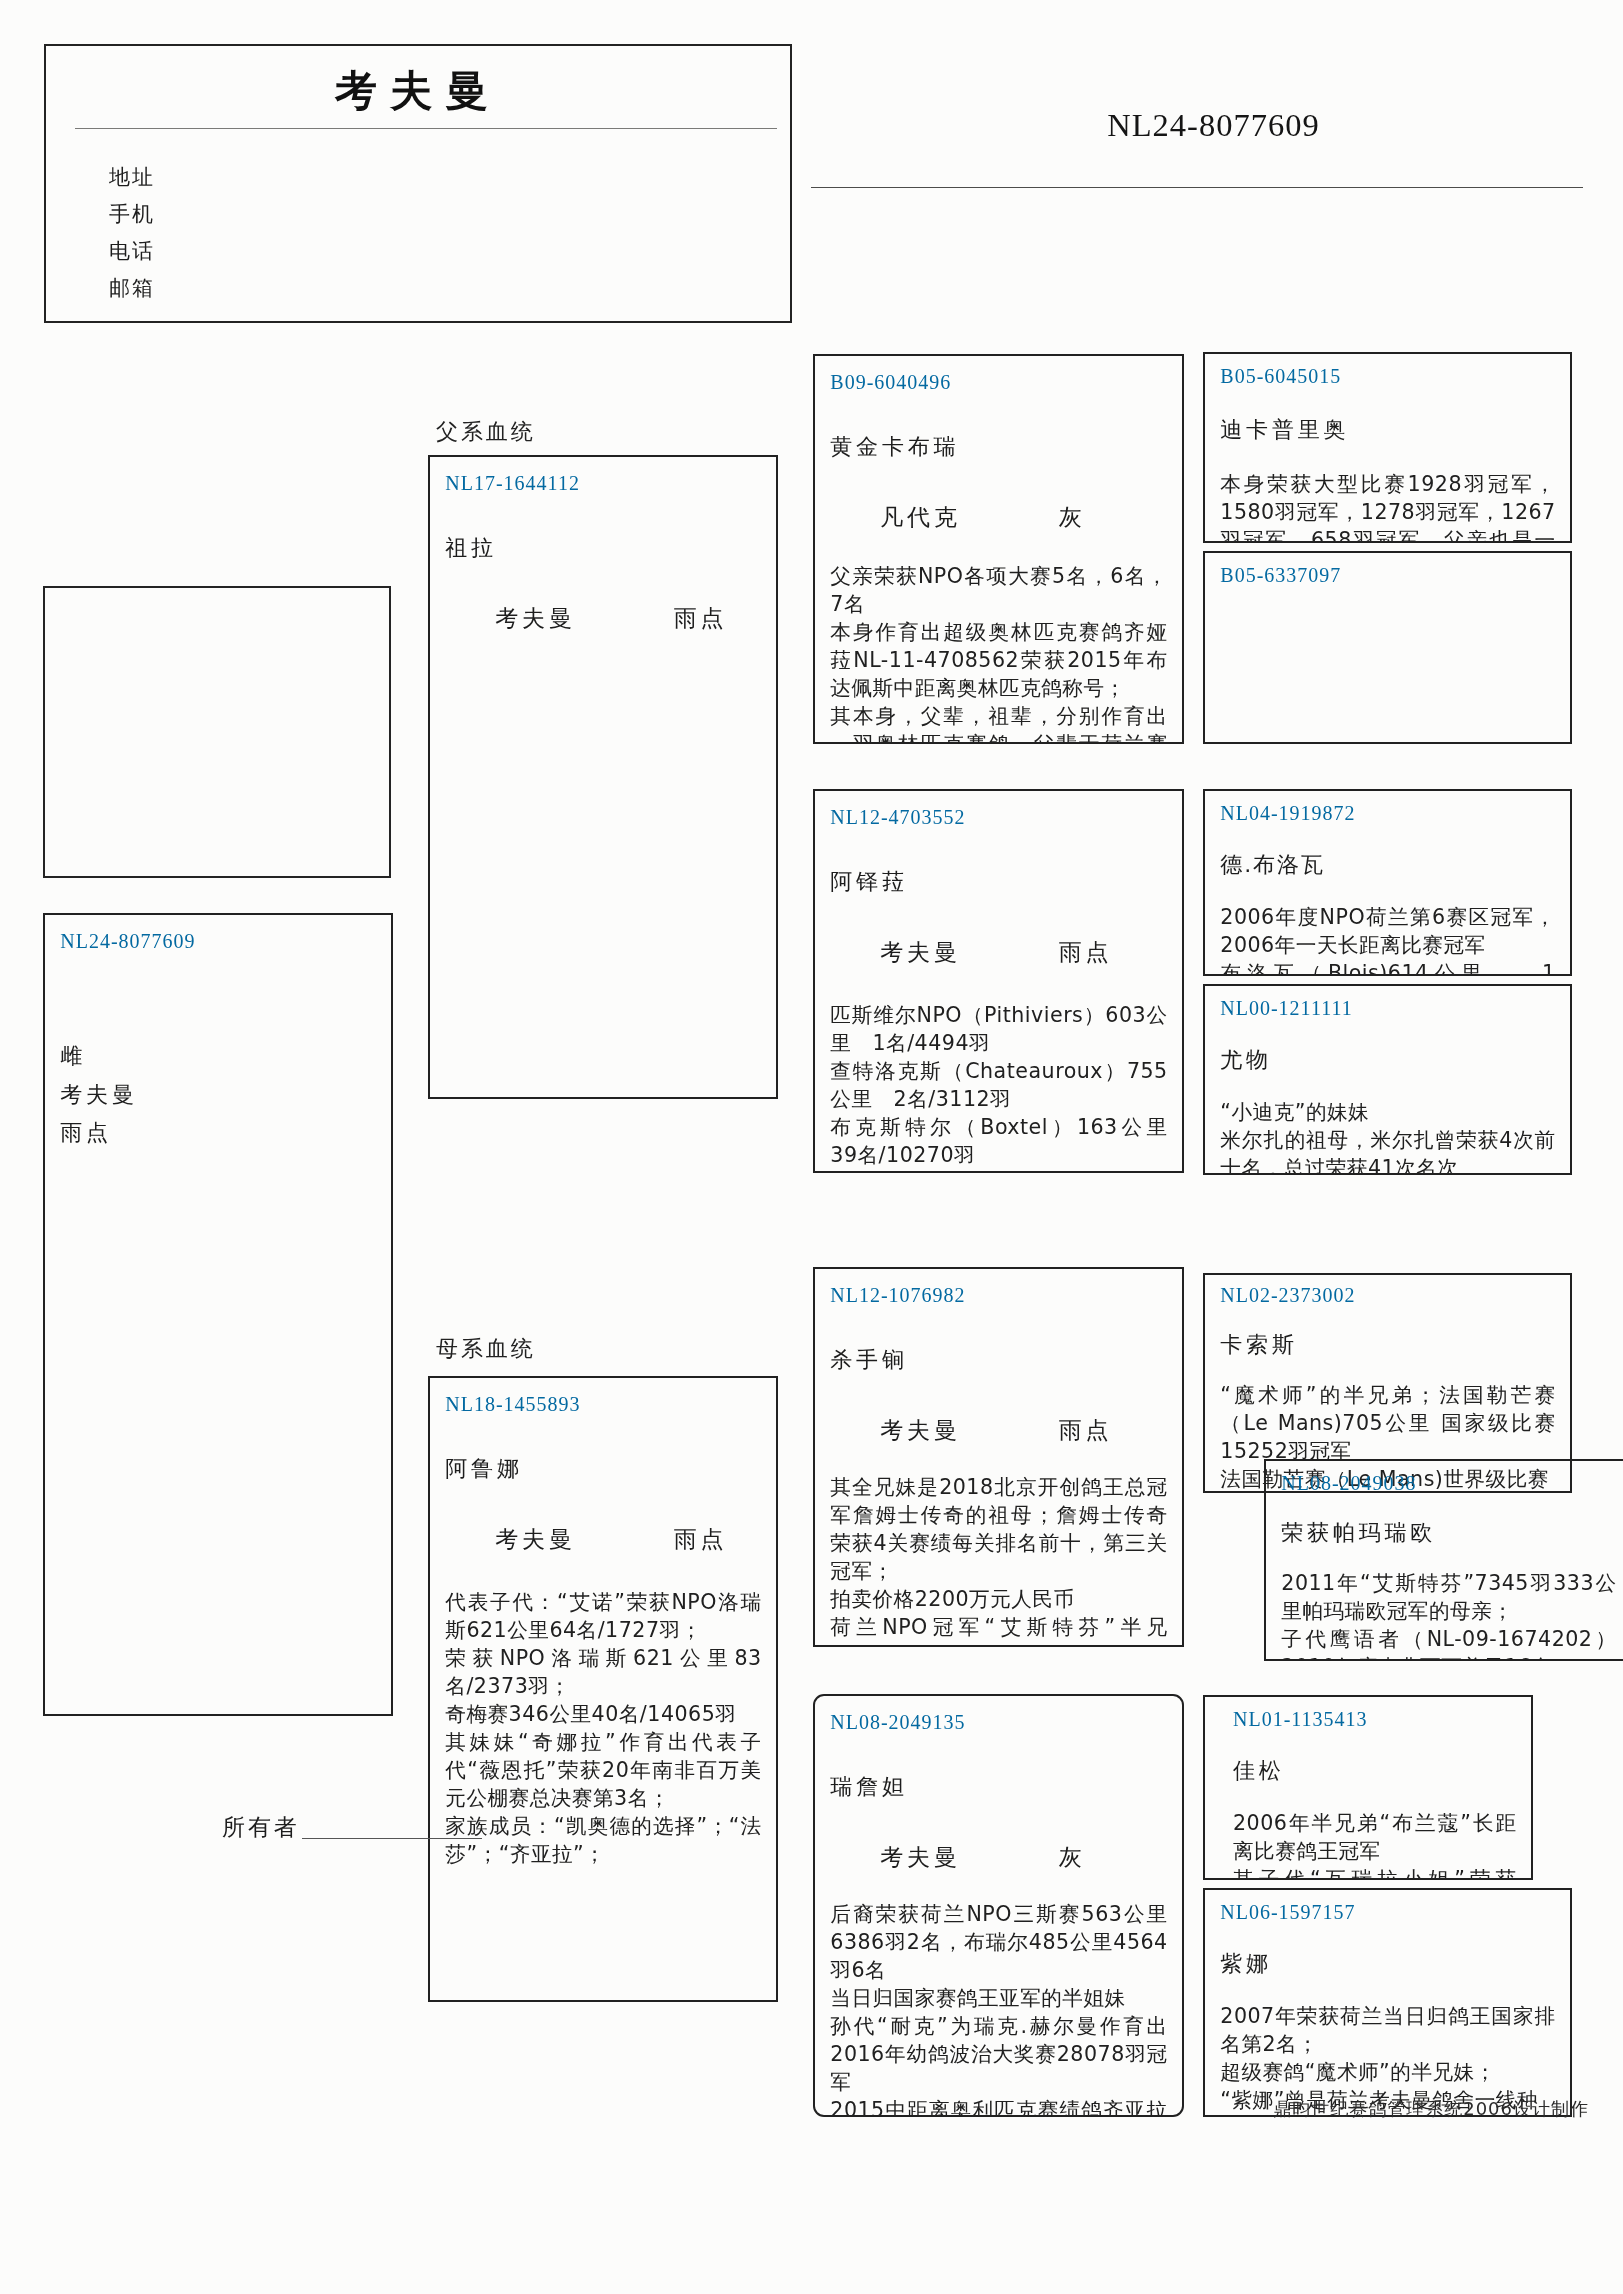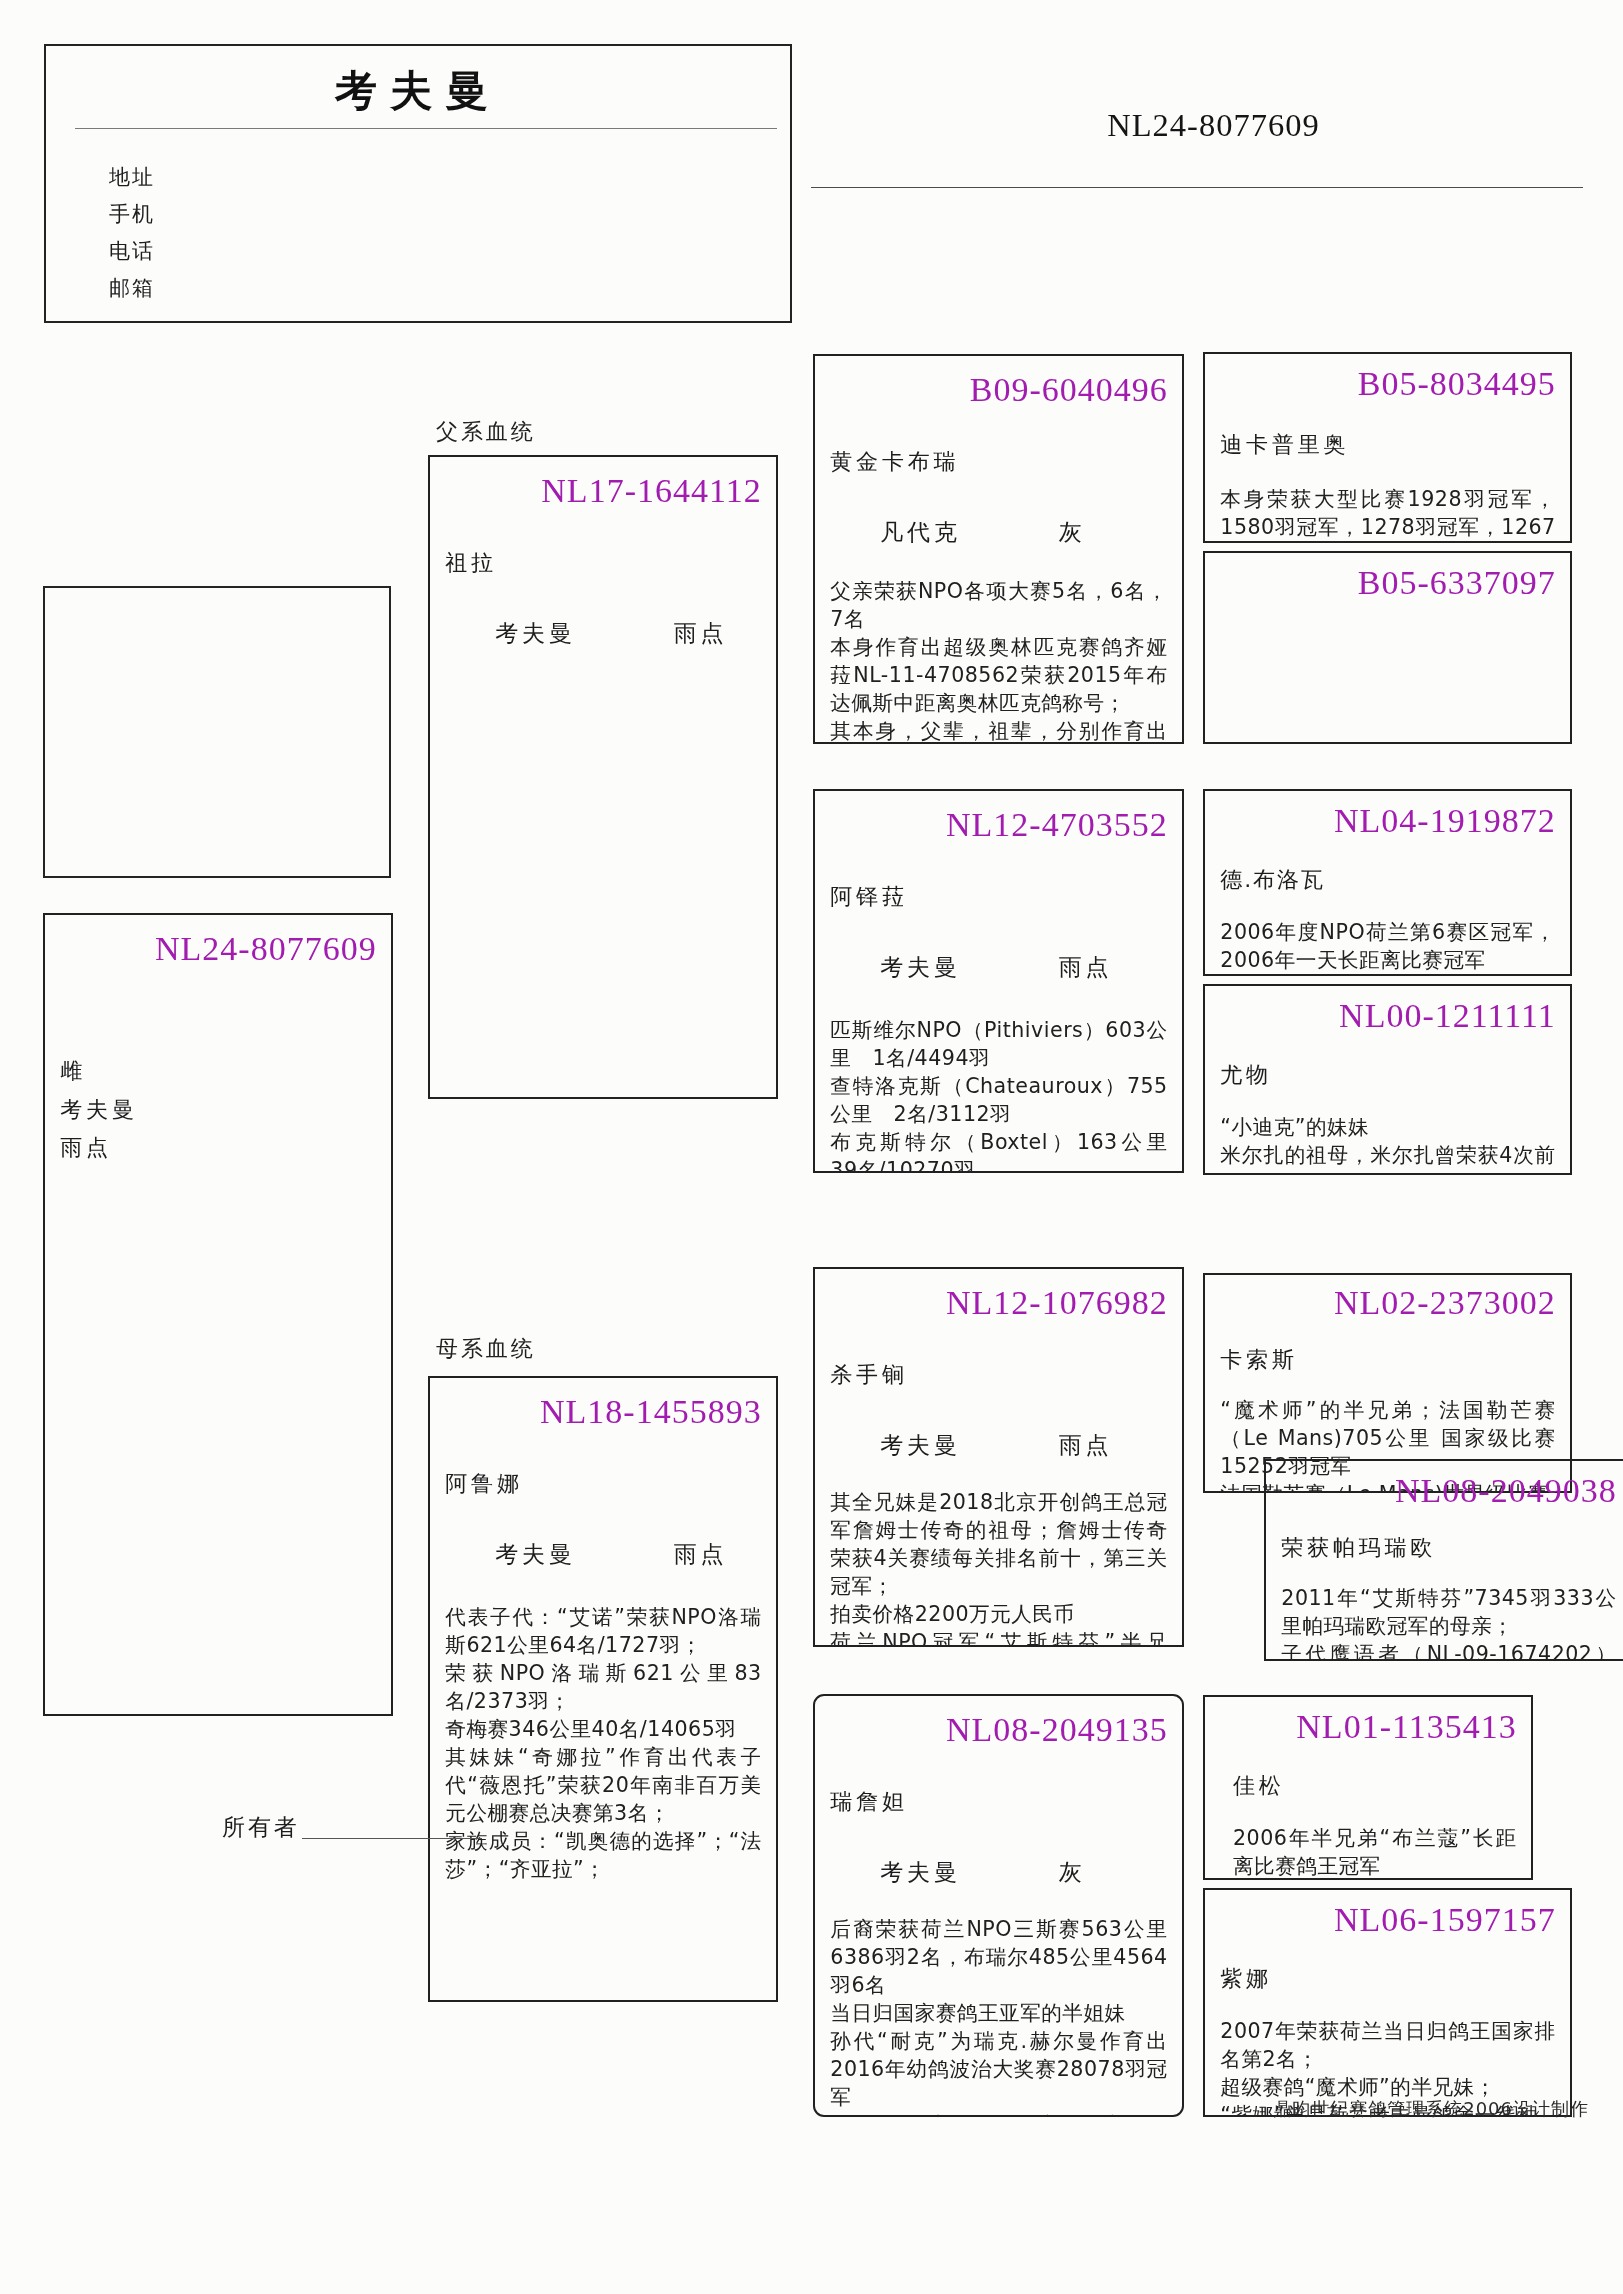--- a/index.html
+++ b/index.html
@@ -41,23 +41,22 @@
   }
   
   .sec-label{position:absolute;font-size:22px;letter-spacing:2.9px;color:#222;}
   
   .pbox{
     position:absolute;border:2.9px solid #212121;box-sizing:border-box;
     padding:13.4px 14.3px 9.6px 15.3px;overflow:hidden;background:transparent;
   }
   .pbox .ring{
     font-family:"Liberation Serif", serif;
-    font-size:34px;letter-spacing:1px;color:#a21caf;
+    font-size:20px;letter-spacing:1px;color:#0369a1;
     margin:1.9px 0 0 0;
-    text-align:right;
   }
   .pbox .name{font-size:22px;letter-spacing:3.8px;margin-top:38px;}
   .pbox .sc{display:flex;margin-top:40px;font-size:23px;letter-spacing:3.8px;}
   .pbox .sc .strain{margin-left:50px;}
   .pbox .sc .color{margin-left:98px;}
   .pbox .body{
     margin-top:32.5px;font-size:20.6px;line-height:28px;
     letter-spacing:0.5px;white-space:pre-line;color:#202020;
     text-align:justify;
   }
@@ -185,21 +184,21 @@
       <span class="color">灰</span>
     </div>
     <div class="body" style="margin-top:27px;">后裔荣获荷兰NPO三斯赛563公里6386羽2名，布瑞尔485公里4564羽6名
 当日归国家赛鸽王亚军的半姐妹
 孙代“耐克”为瑞克.赫尔曼作育出2016年幼鸽波治大奖赛28078羽冠军
 2015中距离奥利匹克赛绩鸽齐亚拉的母亲
 代表后裔是2018北京开创鸽王总冠军詹姆士传奇的祖母；詹姆士传奇荣获4关赛绩每关排名前十，第三关冠军；</div>
   </div>
 
   <div class="pbox g4" style="left:1203px;top:352px;width:369px;height:191px;padding-top:9.6px;">
-    <div class="ring">B05-8034495</div>
+    <div class="ring">B05-6045015</div>
     <div class="name" style="margin-top:27px;">迪卡普里奥</div>
     <div class="body" style="margin-top:25px;">本身荣获大型比赛1928羽冠军，1580羽冠军，1278羽冠军，1267羽冠军，658羽冠军，父亲也是一羽奥林匹克运动级冠军鸽</div>
   </div>
 
   <div class="pbox g4" style="left:1203px;top:551px;width:369px;height:193px;padding-top:9.6px;">
     <div class="ring">B05-6337097</div>
   </div>
 
   <div class="pbox g4" style="left:1203px;top:789px;width:369px;height:187px;padding-top:9.6px;">
     <div class="ring">NL04-1919872</div>

